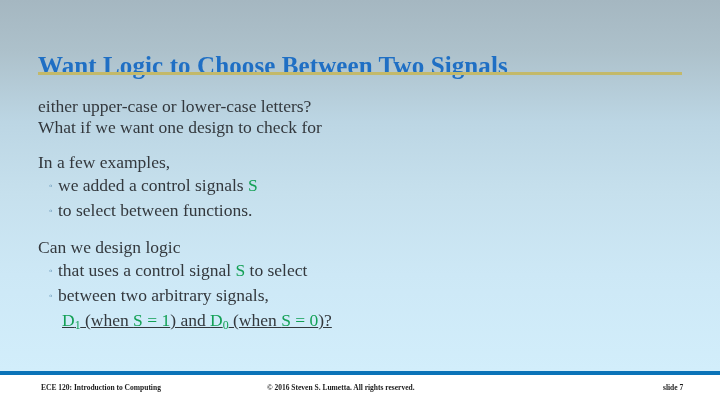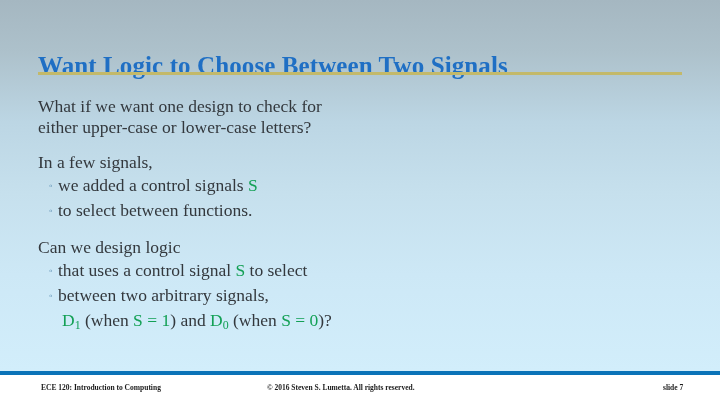--- a/index.html
+++ b/index.html
@@ -135,20 +135,21 @@
     font-size: 10px;
     line-height: 25px;
     color: #4a7fa8;
   }
 
   .cont-line {
     padding-left: 24px;
     font-size: 17.5px;
     line-height: 25px;
     color: #33383d;
+    text-decoration: underline;
   }
 
   .sig {
     color: #13a055;
   }
 
   .sub {
     font-size: 0.68em;
     vertical-align: -0.25em;
   }
@@ -162,27 +163,27 @@
 
   <div class="slide-canvas"></div>
 
   <h1 class="title">Want Logic to Choose Between Two Signals</h1>
 
   <div class="title-rule"></div>
 
   <div class="body">
 
     <div class="para lead">
+      <div>either upper-case or lower-case letters?</div>
       <div>What if we want one design to check for</div>
-      <div>either upper-case or lower-case letters?</div>
     </div>
 
     <div class="gap-sm"></div>
 
-    <div class="para group-head">In a few signals,</div>
+    <div class="para group-head">In a few examples,</div>
 
     <div class="bullet-line">
       <span class="bullet-mark">◦</span>
       <span>we added a control signals </span><span class="sig">S</span><span></span>
     </div>
 
     <div class="bullet-line">
       <span class="bullet-mark">◦</span>
       <span>to select between functions.</span>
     </div>

